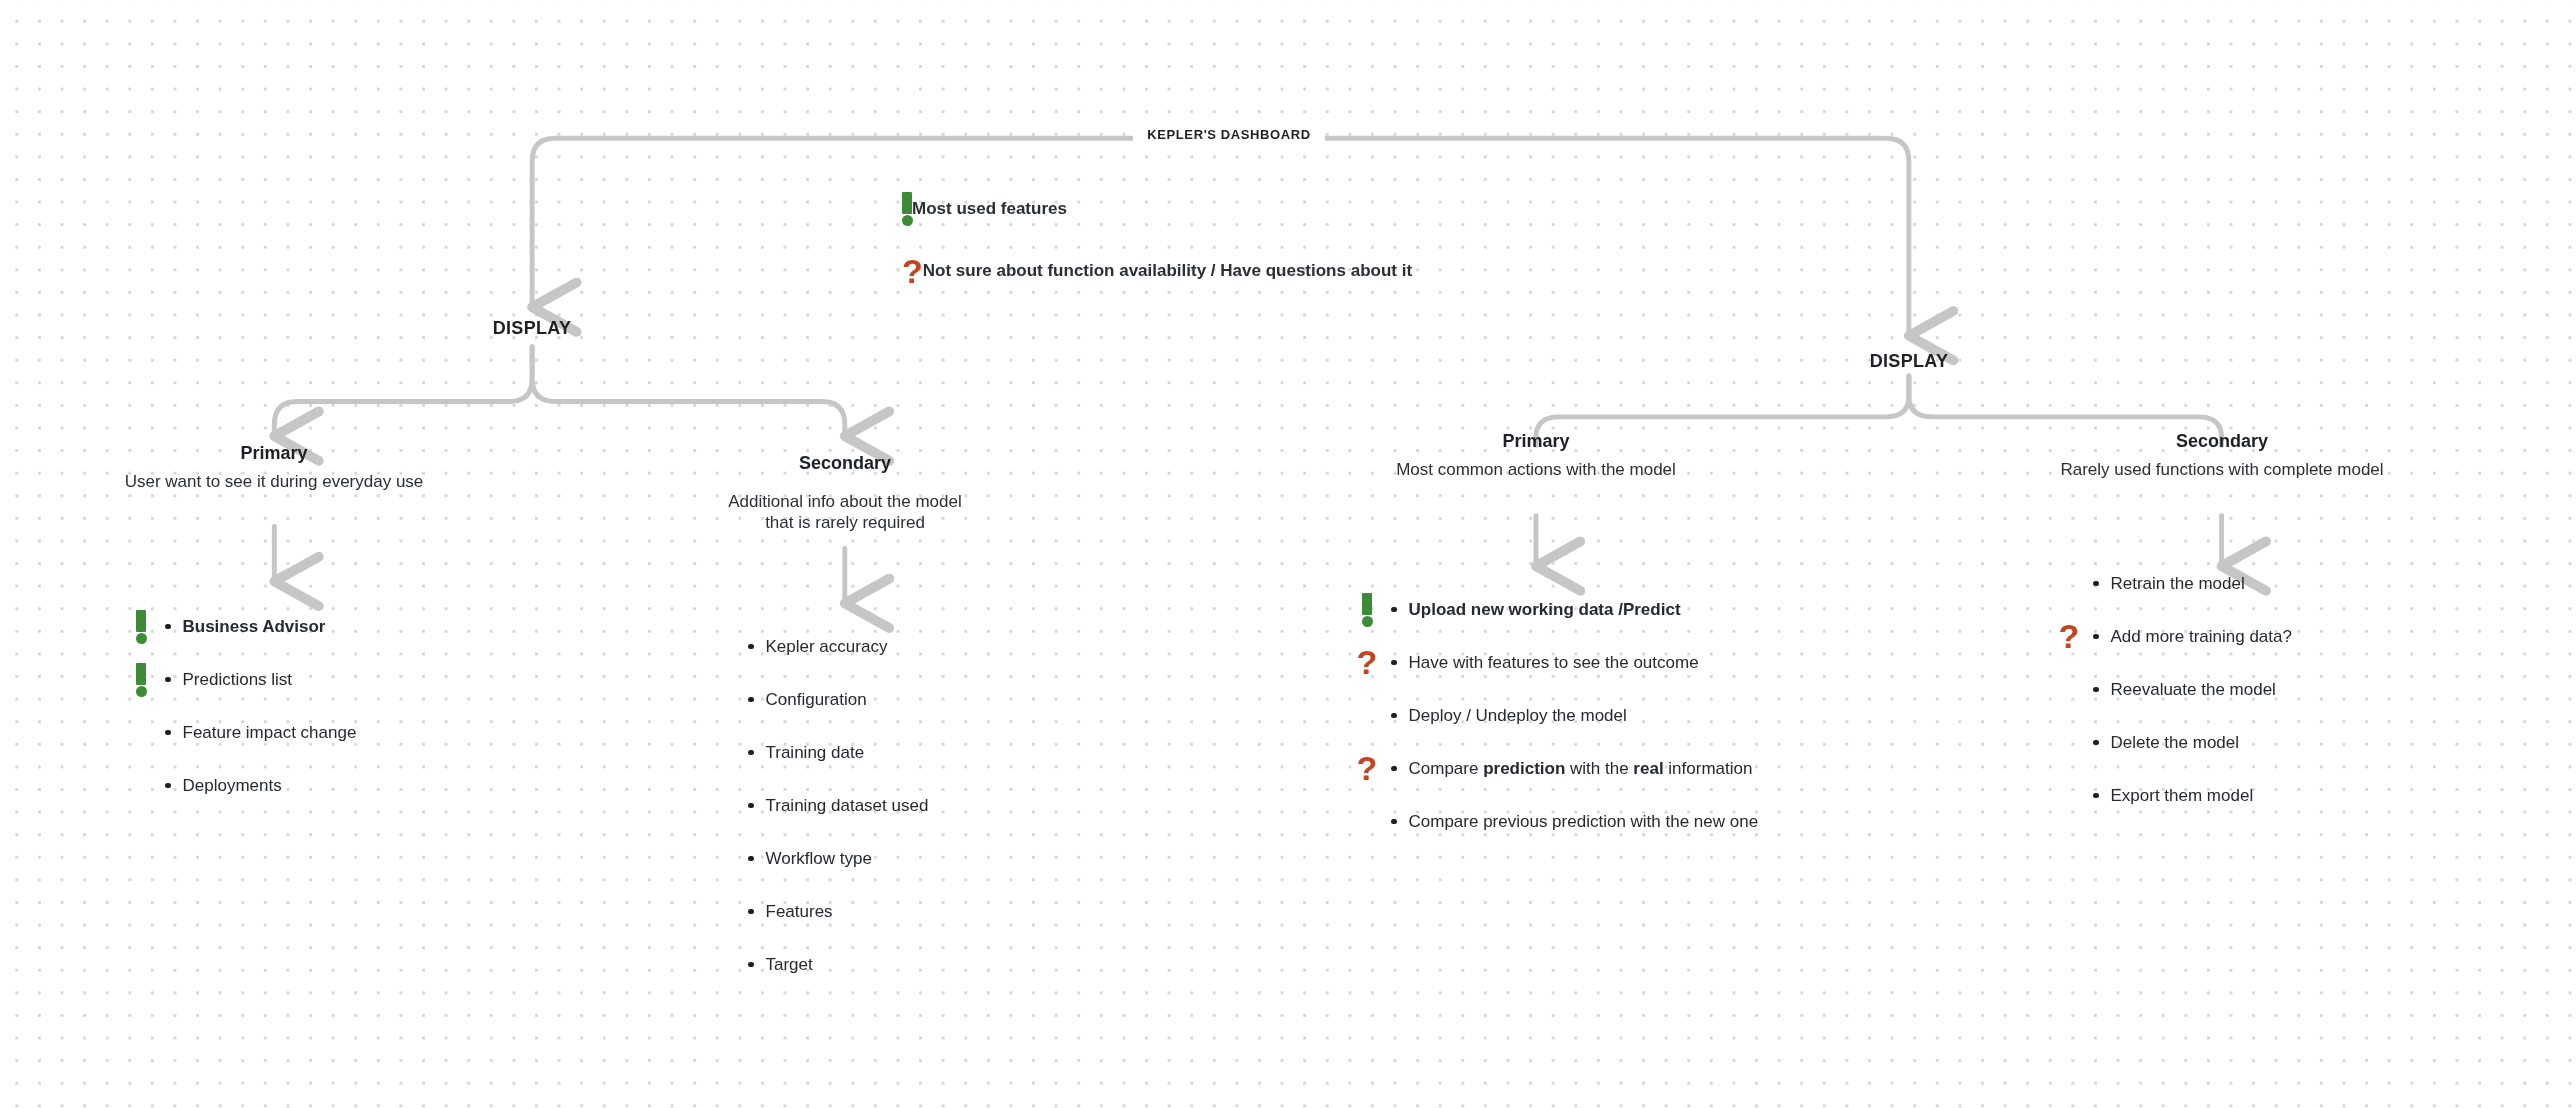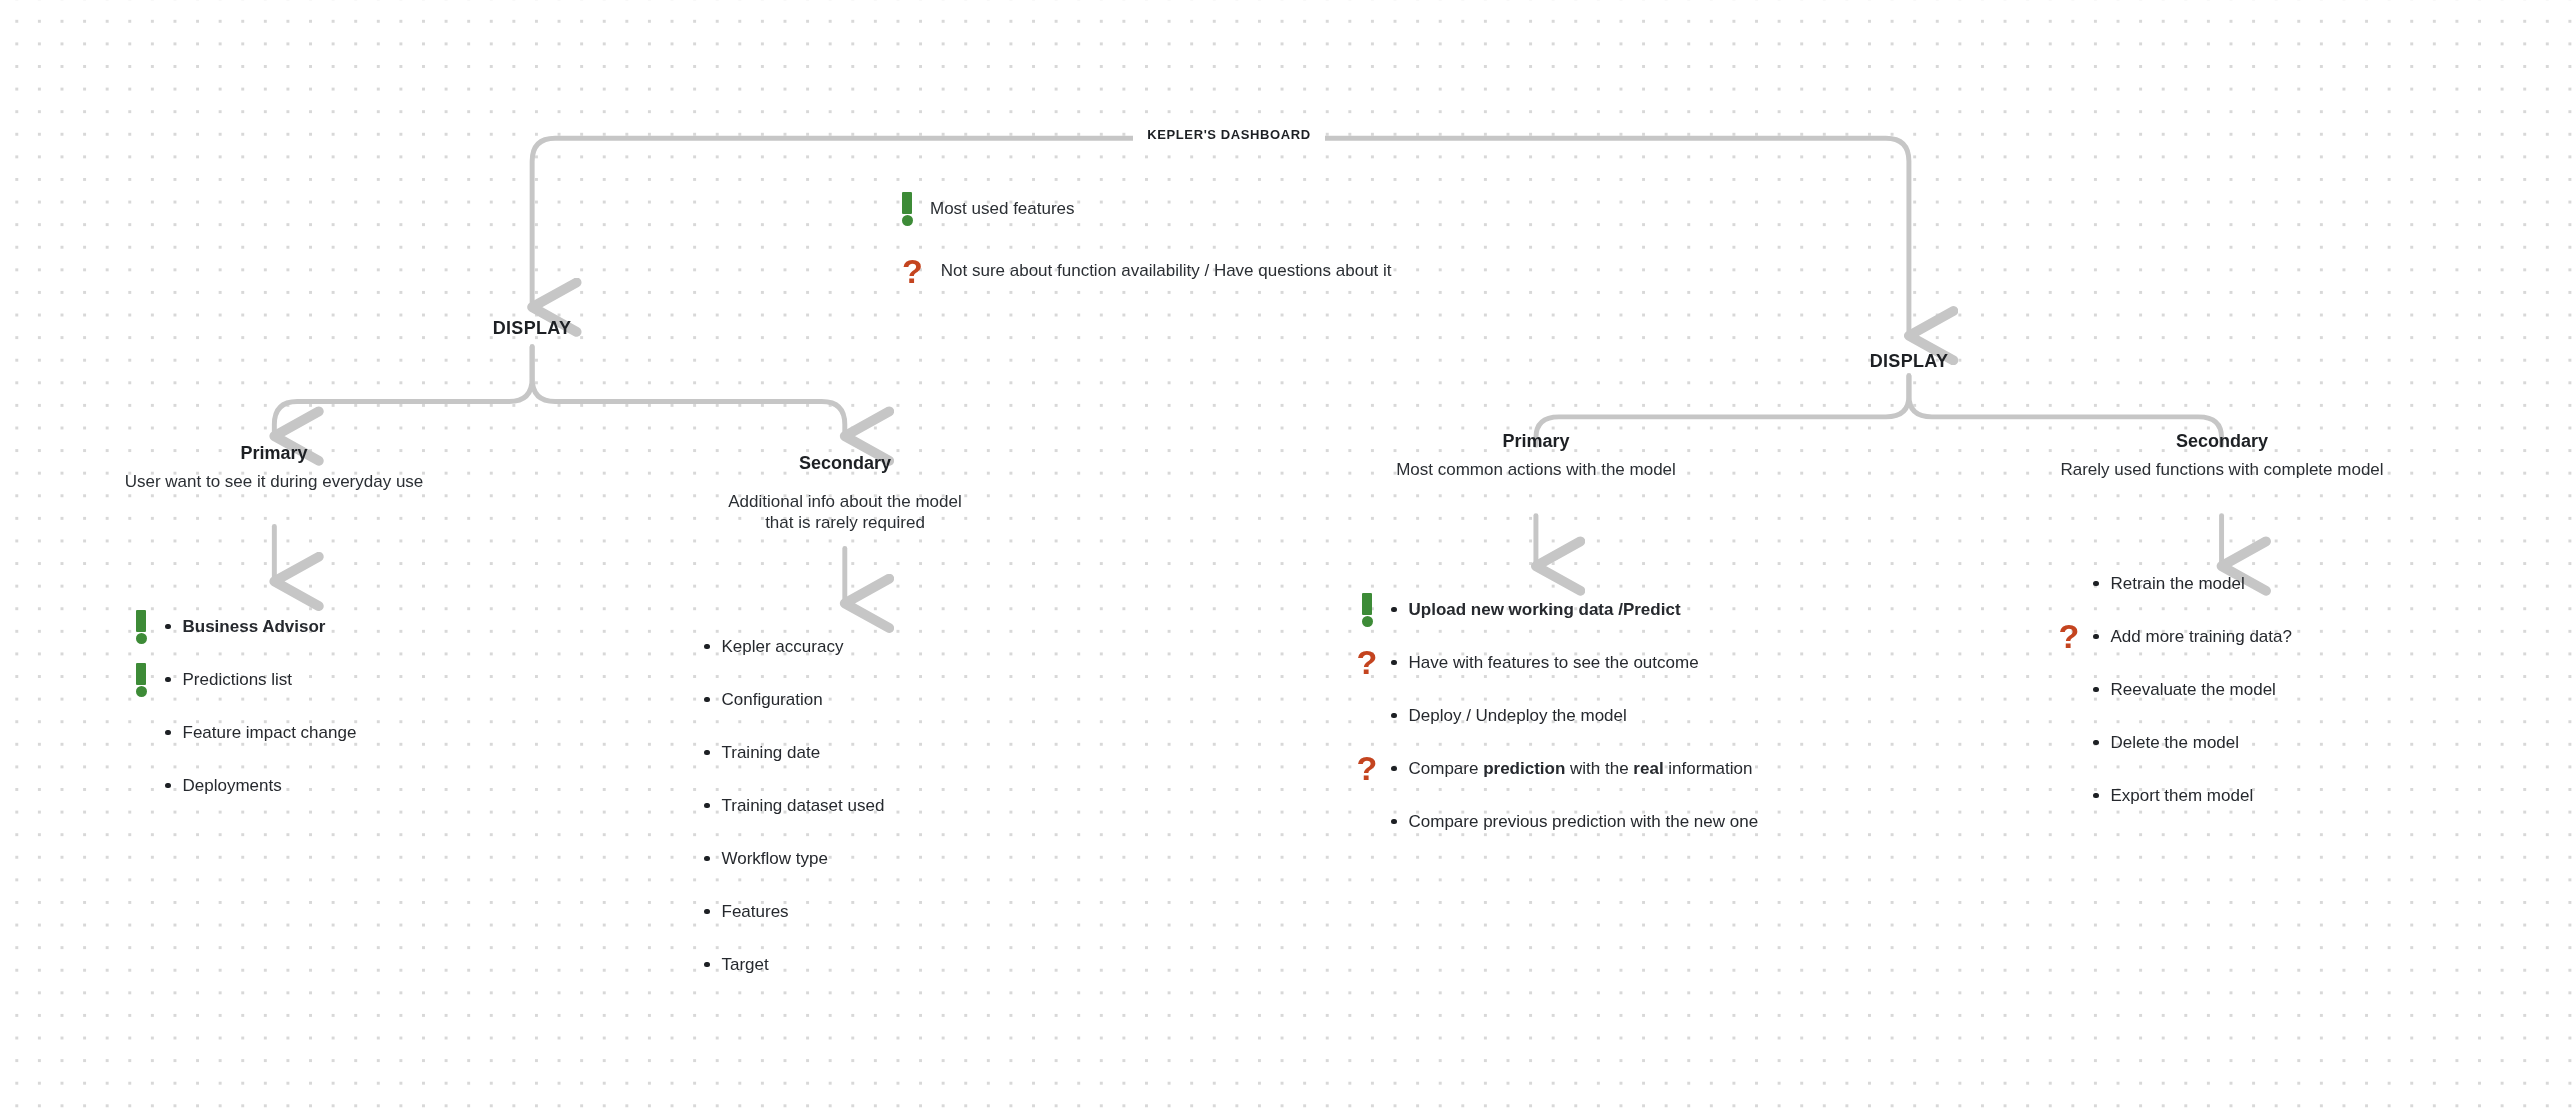--- a/index.html
+++ b/index.html
@@ -72,21 +72,22 @@
   
   .legend-row {
     position: absolute;
     display: flex;
     align-items: center;
     white-space: nowrap;
   }
   .legend-row .lg-text {
     font-size: 17px;
     color: #2b2f34;
-    margin-left: 18px;
+    margin-left: 0;
+    font-weight: bold;
   }
 
   
   .blist {
     position: absolute;
   }
   .blist .brow {
     position: relative;
     display: flex;
     align-items: center;
@@ -237,21 +238,21 @@
       <span class="btext">Deployments</span>
     </div>
   </div>
 
   <div class="col-head" style="left:845px; top:443px; white-space:pre-line;">
     <span class="ch-name">Secondary</span>
     <span class="ch-desc">Additional info about the model
 that is rarely required</span>
   </div>
 
-  <div class="blist" style="left:704px; top:620px;">
+  <div class="blist" style="left:748px; top:620px;">
     <div class="brow">
       <span class="dot"></span>
       <span class="btext">Kepler accuracy</span>
     </div>
     <div class="brow">
       <span class="dot"></span>
       <span class="btext">Configuration</span>
     </div>
     <div class="brow">
       <span class="dot"></span>

